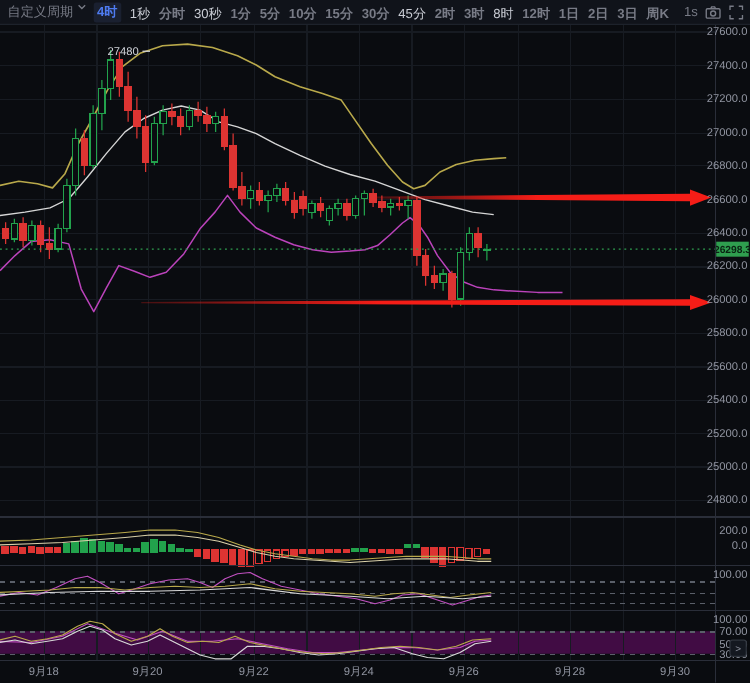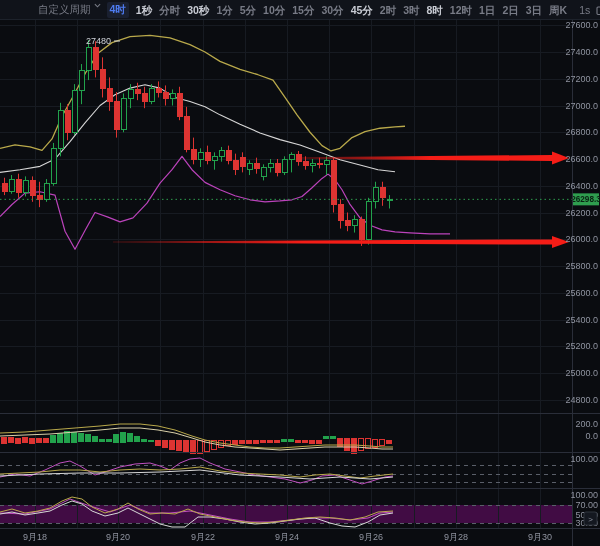--- a/index.html
+++ b/index.html
@@ -4,24 +4,24 @@
 <style>
   html,body{margin:0;padding:0;background:#0a0c10;}
   body{width:600px;height:546px;overflow:hidden;position:relative;
        font-family:"Liberation Sans","DejaVu Sans",sans-serif;}
   #stage{position:absolute;top:0;left:0;width:600px;height:546px;}
   #chart-svg{position:absolute;top:0;left:0;}
   
   .toolbar{position:absolute;top:0;left:0;width:600px;height:20px;box-sizing:border-box;
     background:#10131a;border-bottom:1px solid #1d222b;display:flex;align-items:center;
     padding:0 3px 0 6px;gap:6px;font-size:10.5px;color:#787b86;white-space:nowrap;overflow:hidden;z-index:5;}
-  .tb-item{display:flex;align-items:flex-start;gap:3px;cursor:pointer;margin-left:32px;}
+  .tb-item{display:flex;align-items:flex-start;gap:3px;cursor:pointer;}
   .tb-intervals{display:flex;align-items:flex-end;gap:7px;}
   .interval{cursor:pointer;color:#787b86;font-weight:bold;}
-  .interval.bright{color:#c9ccd4;font-weight:bold;}
+  .interval.bright{color:#c9ccd4;font-weight:normal;}
   .interval.selected{color:#4e7bf0;font-weight:bold;background:#1a2030;padding:1px 3px;border-radius:2px;}
   .spacer{flex:1;}
   .countdown{color:#787b86;}
   .tb-icon{display:flex;align-items:center;cursor:pointer;}
   .tb-icon svg, .tb-item svg.ic{stroke:#787b86;fill:none;stroke-width:1.1;}
   .caret{stroke:#787b86;fill:none;stroke-width:1.2;}
   .vsep{width:1px;height:12px;background:#2a2e39;}
 </style>
 </head>
 <body>

